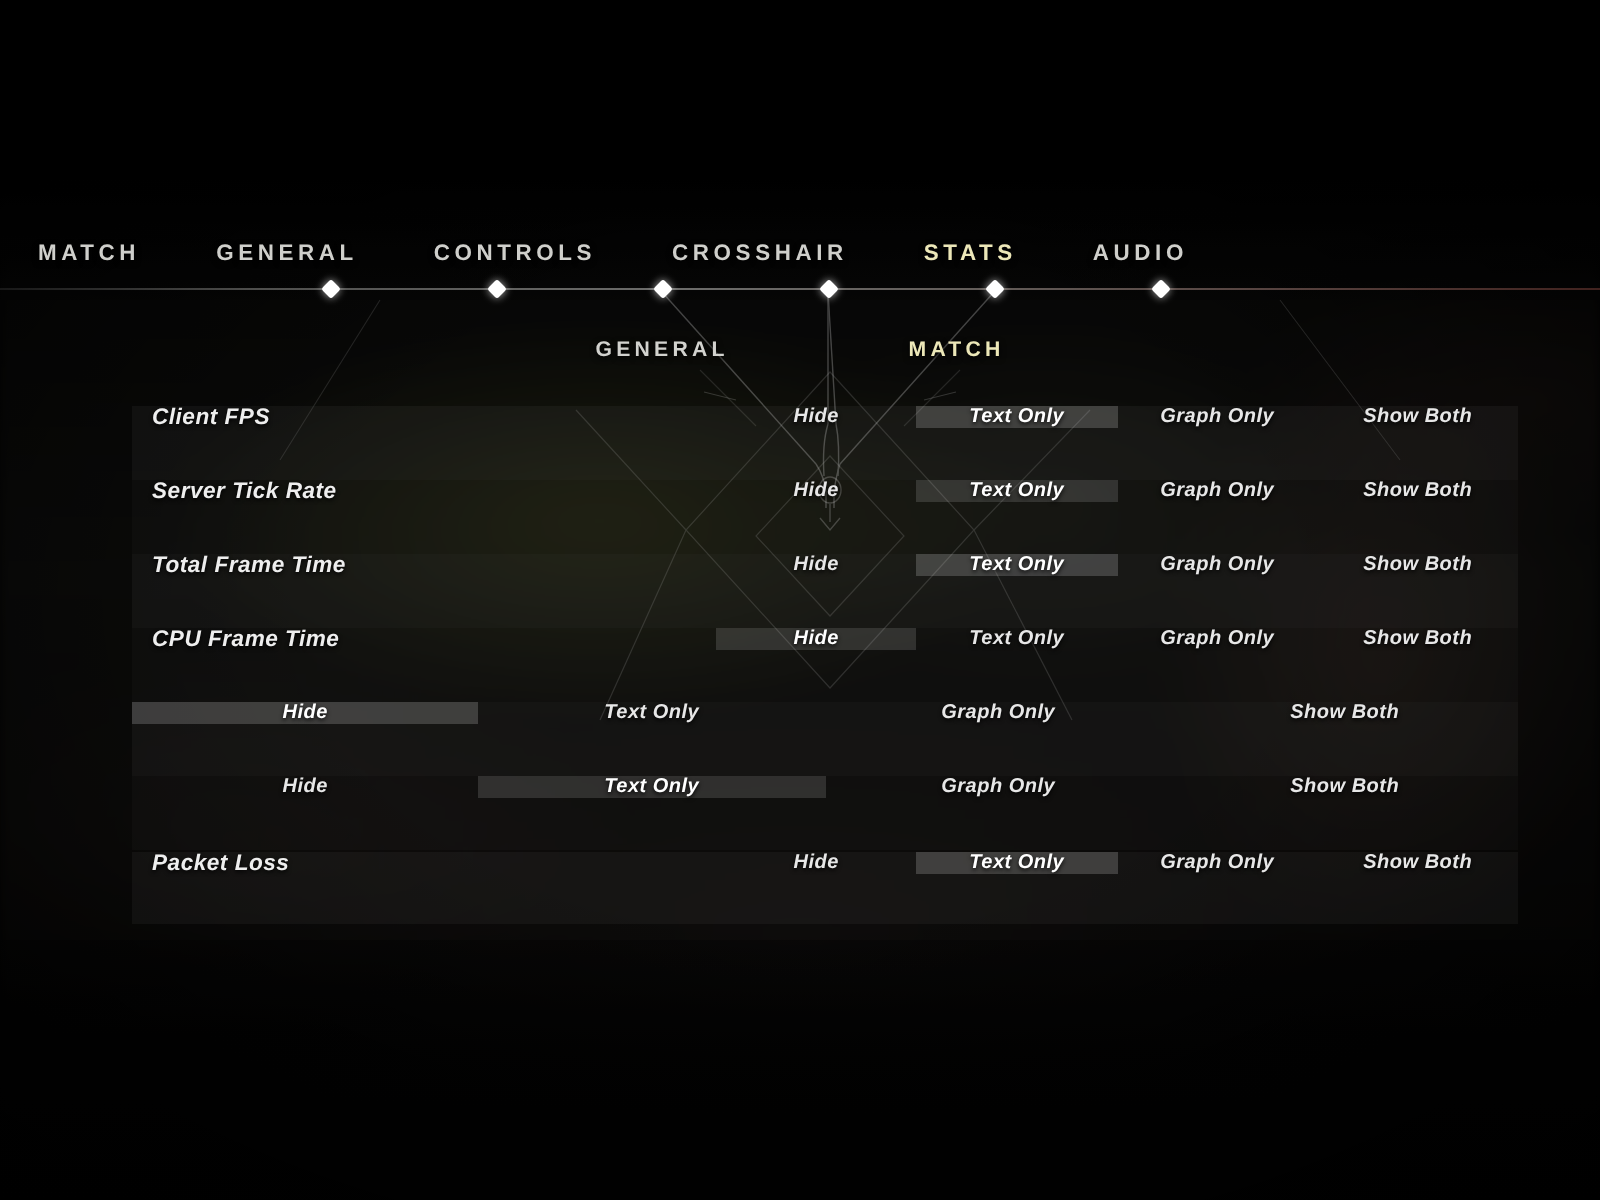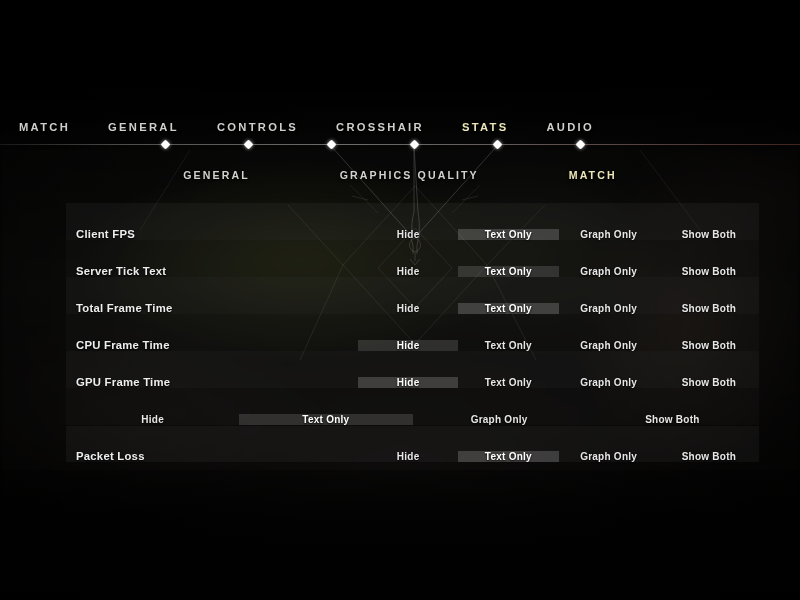--- a/index.html
+++ b/index.html
@@ -78,22 +78,23 @@
     color:#d2d2ce; padding:0 45px; white-space:nowrap;
     text-shadow:0 1px 3px rgba(0,0,0,0.95);
   }
   .subnav-item.active { color:#ece7b8; }
 
   
   #settings-table {
     position:absolute; left:66px; top:203px; width:693px;
   }
   .setting-row {
-    position:relative; display:flex; align-items:flex-end; height:36.5px;
+    position:relative; display:flex; align-items:flex-start; height:36.5px;
     margin-bottom:0.6px;
+    font-style:italic;
   }
   .setting-row.tone-a { background:rgba(150,150,150,0.072); }
   .setting-row.tone-b { background:rgba(150,150,150,0.038); }
 
   .row-label {
     flex:0 0 292px; display:flex; align-items:center;
     padding-left:10px;
     font-size:11.3px; font-weight:600; letter-spacing:0.25px;
     color:#eeeeee; text-shadow:0 1px 2px rgba(0,0,0,0.9);
   }
@@ -176,36 +177,35 @@
   <div class="nav-dot" style="left:161.5px"></div>
   <div class="nav-dot" style="left:244.5px"></div>
   <div class="nav-dot" style="left:327.5px"></div>
   <div class="nav-dot" style="left:410.5px"></div>
   <div class="nav-dot" style="left:493.5px"></div>
   <div class="nav-dot" style="left:576.5px"></div>
 </div>
 
 <div id="sub-nav">
   <div class="subnav-item">GENERAL</div>
-  <div class="subnav-item">GRAPHICS QUALITY</div>
   <div class="subnav-item active">MATCH</div>
 </div>
 
 <div id="settings-table">
     <div class="setting-row tone-a">
       <div class="row-label">Client FPS</div>
       <div class="row-options">
         <div class="opt-cell">Hide</div>
         <div class="opt-cell selected">Text Only</div>
         <div class="opt-cell">Graph Only</div>
         <div class="opt-cell">Show Both</div>
       </div>
     </div>
     <div class="setting-row tone-b">
-      <div class="row-label">Server Tick Text</div>
+      <div class="row-label">Server Tick Rate</div>
       <div class="row-options">
         <div class="opt-cell">Hide</div>
         <div class="opt-cell selected dim">Text Only</div>
         <div class="opt-cell">Graph Only</div>
         <div class="opt-cell">Show Both</div>
       </div>
     </div>
     <div class="setting-row tone-a">
       <div class="row-label">Total Frame Time</div>
       <div class="row-options">
@@ -218,21 +218,20 @@
     <div class="setting-row tone-b">
       <div class="row-label">CPU Frame Time</div>
       <div class="row-options">
         <div class="opt-cell selected dim">Hide</div>
         <div class="opt-cell">Text Only</div>
         <div class="opt-cell">Graph Only</div>
         <div class="opt-cell">Show Both</div>
       </div>
     </div>
     <div class="setting-row tone-a">
-      <div class="row-label">GPU Frame Time</div>
       <div class="row-options">
         <div class="opt-cell selected">Hide</div>
         <div class="opt-cell">Text Only</div>
         <div class="opt-cell">Graph Only</div>
         <div class="opt-cell">Show Both</div>
       </div>
     </div>
     <div class="setting-row tone-b">
       <div class="row-options">
         <div class="opt-cell">Hide</div>

